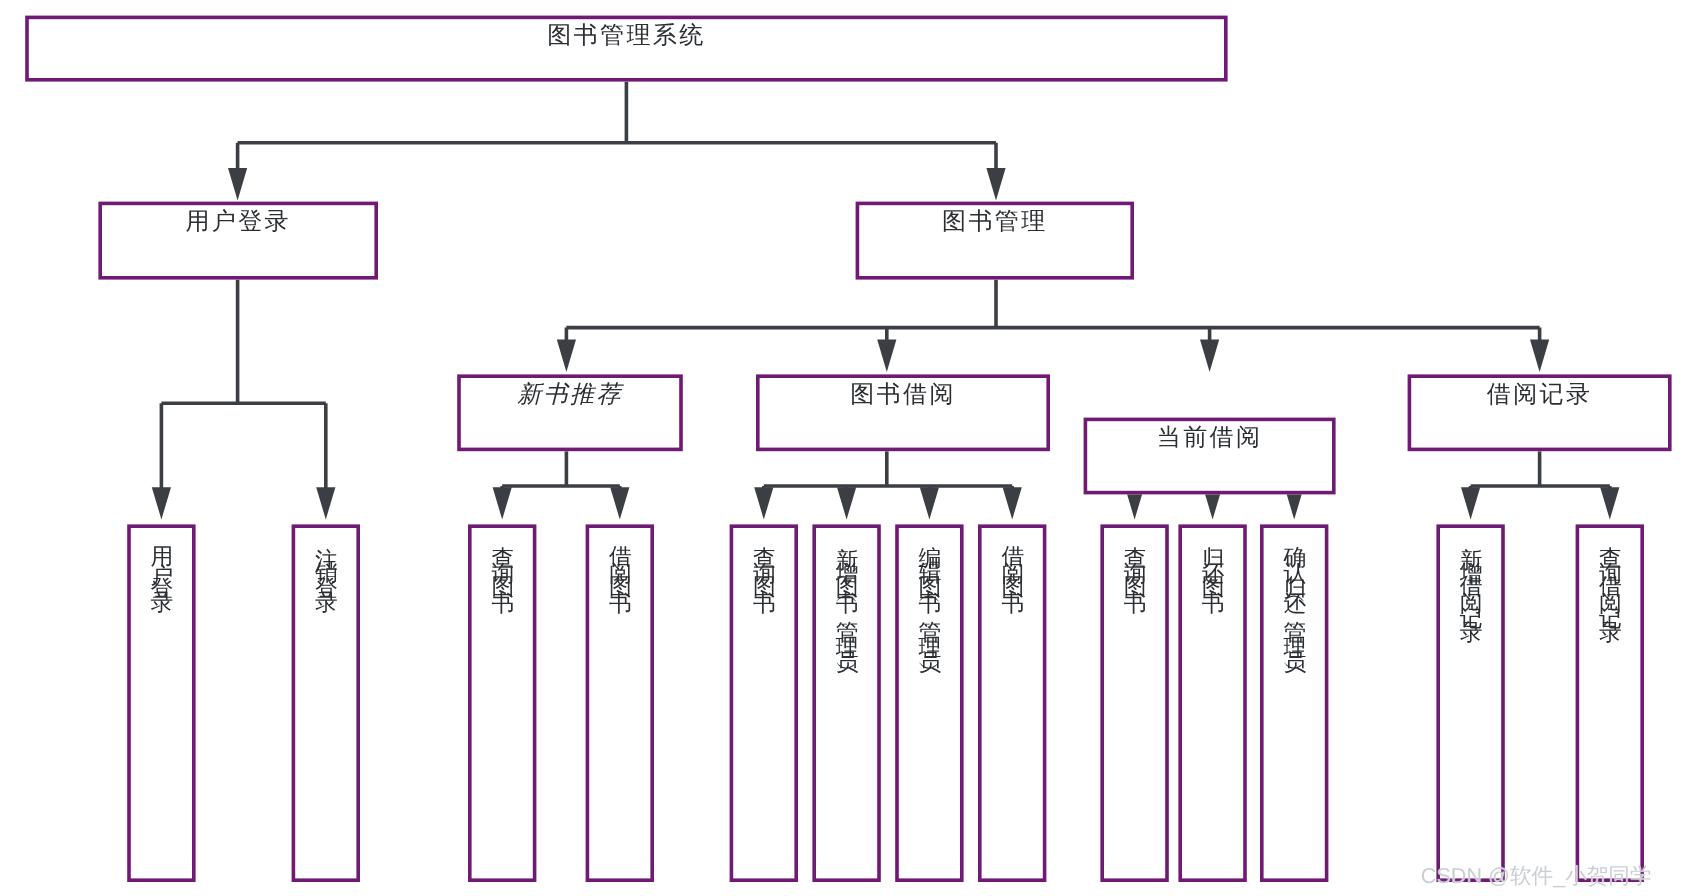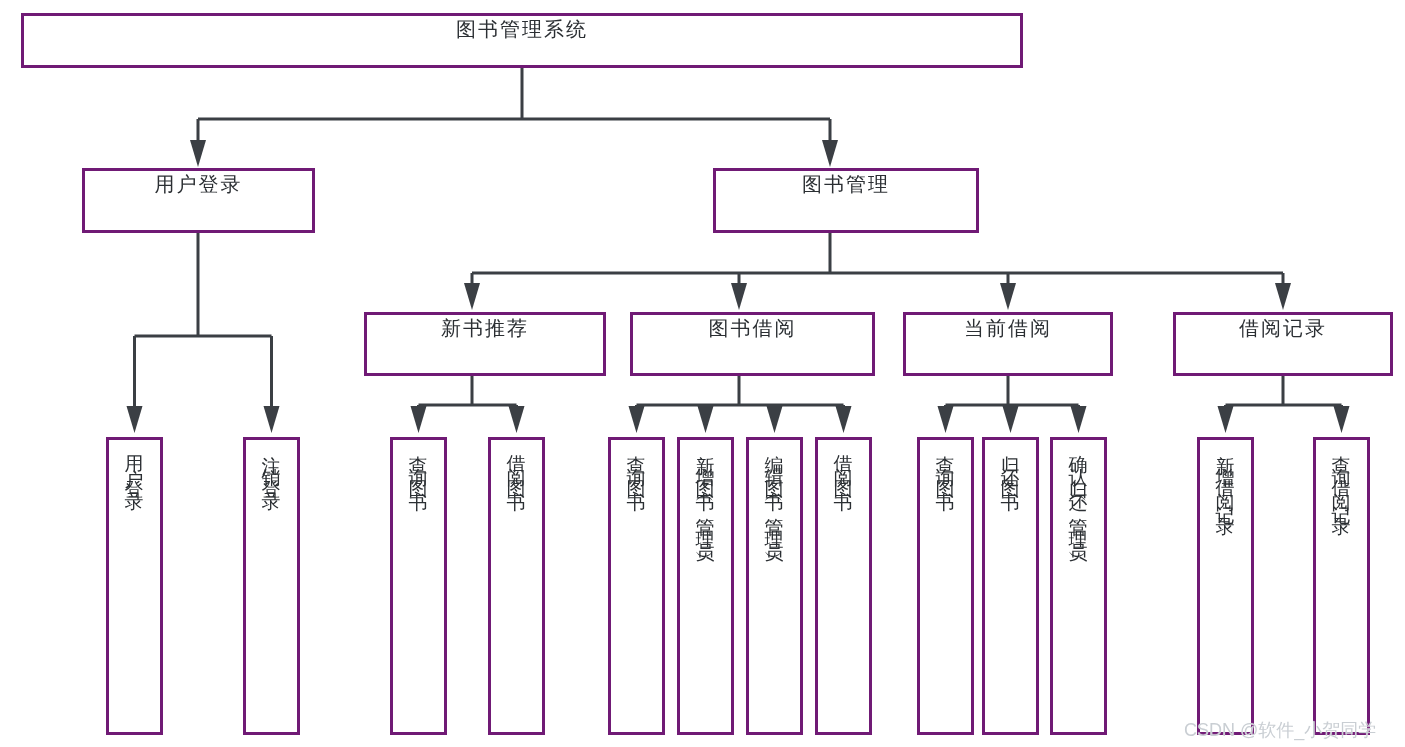--- a/index.html
+++ b/index.html
@@ -42,26 +42,26 @@
     text-orientation: mixed;
     font-size: 19px;
     letter-spacing: 12.5px;
     line-height: 1;
     white-space: nowrap;
   }
   
   #n-root  { left: 21px;  top: 13px;  width: 1002px; height: 55px; border-width: 3px; }
   
   #n-user-login      { left: 82px;  top: 168px; width: 233px; height: 65px; }
-  #n-book-management { left: 713px; top: 168px; width: 266px; height: 65px; }
+  #n-book-management { left: 713px; top: 168px; width: 232px; height: 65px; }
   
   .l3 { top: 312px; height: 64px; }
-  #n-new-book-rec    { left: 364px;  width: 242px; }
+  #n-new-book-rec    { left: 381px;  width: 188px; font-style: italic; }
   #n-book-borrow     { left: 630px;  width: 245px; }
-  #n-current-borrow  { left: 903px;  width: 210px; }
+  #n-current-borrow  { left: 903px;  width: 210px; margin-top: 36px; }
   #n-borrow-records  { left: 1173px; width: 220px; }
   
   .leaf { top: 437px; width: 57px; height: 298px; }
   #n-leaf-a1 { left: 106px; }
   #n-leaf-a2 { left: 243px; }
   #n-leaf-b1 { left: 390px; }
   #n-leaf-b2 { left: 488px; }
   #n-leaf-c1 { left: 608px; }
   #n-leaf-c2 { left: 677px; }
   #n-leaf-c3 { left: 746px; }

